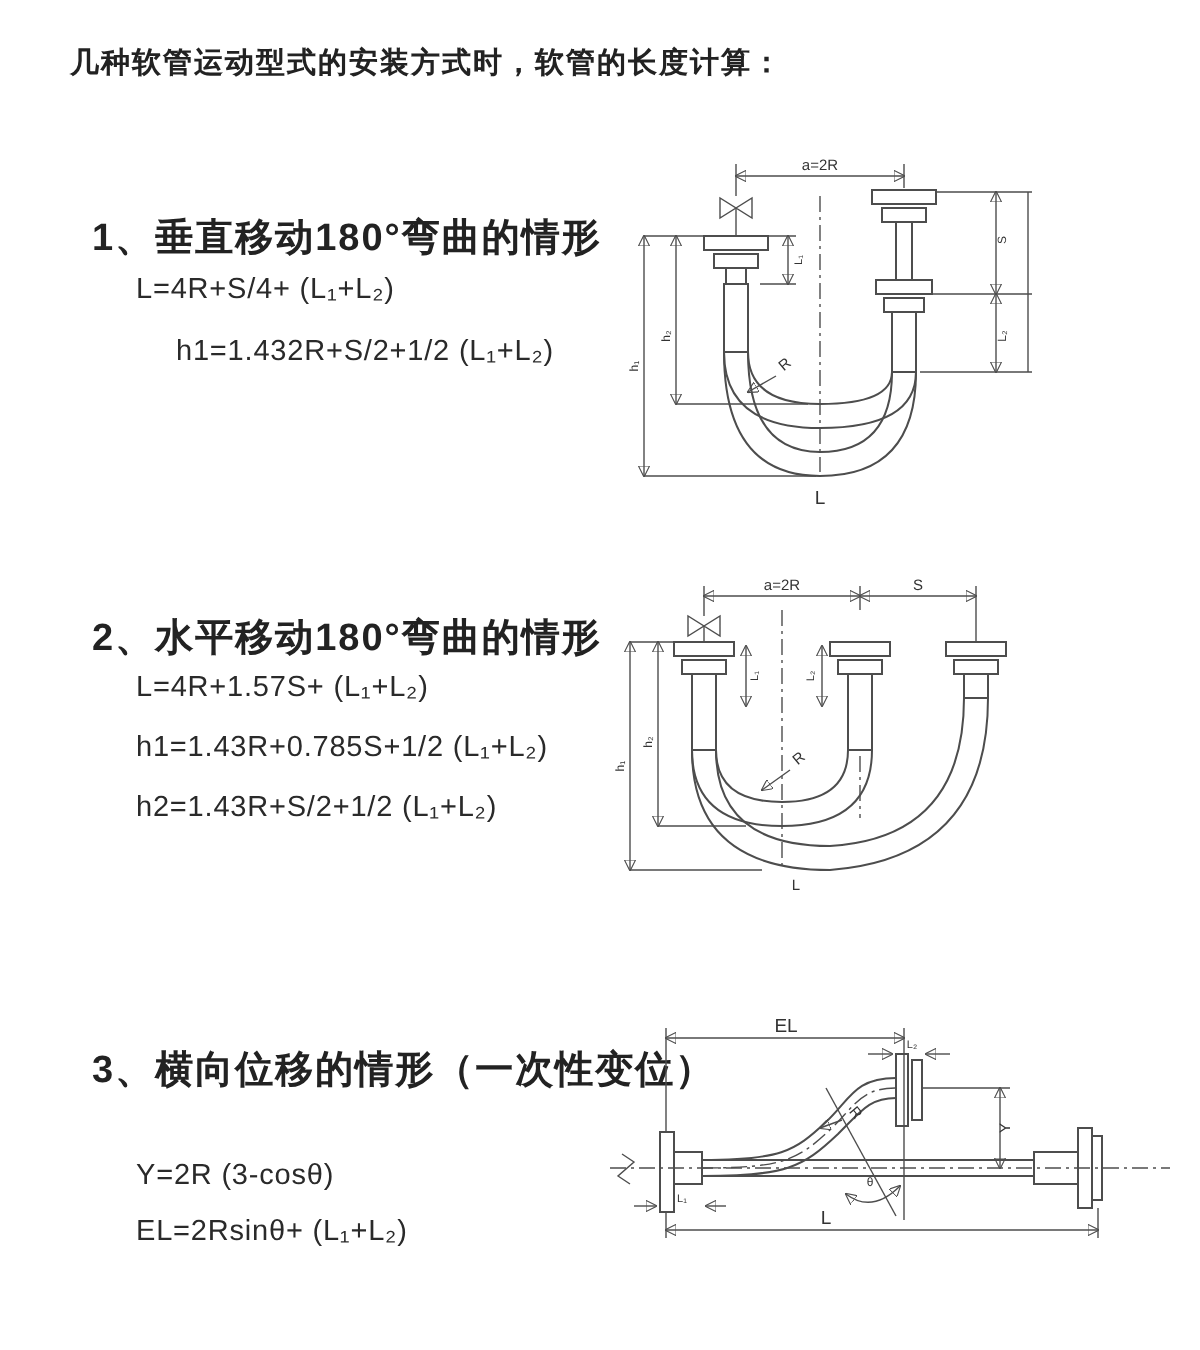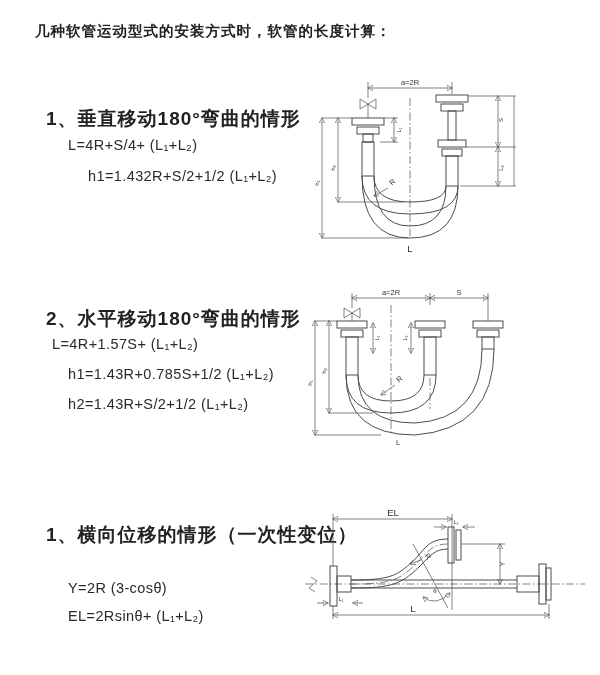--- a/index.html
+++ b/index.html
@@ -22,25 +22,25 @@
 
 <div class="page">
 
   <div class="title">几种软管运动型式的安装方式时，软管的长度计算：</div>
 
   <div class="heading" style="left:46px;top:106px;">1、垂直移动180°弯曲的情形</div>
   <div class="formula" style="left:68px;top:137px;">L=4R+S/4+ (L₁+L₂)</div>
   <div class="formula" style="left:68px;top:168px;margin-left:20px;">h1=1.432R+S/2+1/2 (L₁+L₂)</div>
 
   <div class="heading" style="left:46px;top:306px;text-align:center;">2、水平移动180°弯曲的情形</div>
-  <div class="formula" style="left:52px;top:336px;">L=4R+1.57S+ (L₁+L₂)</div>
+  <div class="formula" style="left:68px;top:336px;">L=4R+1.57S+ (L₁+L₂)</div>
   <div class="formula" style="left:68px;top:366px;">h1=1.43R+0.785S+1/2 (L₁+L₂)</div>
   <div class="formula" style="left:68px;top:396px;">h2=1.43R+S/2+1/2 (L₁+L₂)</div>
 
-  <div class="heading" style="left:46px;top:522px;">1、横向位移的情形（一次性变位）</div>
+  <div class="heading" style="left:46px;top:522px;">3、横向位移的情形（一次性变位）</div>
   <div class="formula" style="left:68px;top:580px;">Y=2R (3-cosθ)</div>
   <div class="formula" style="left:68px;top:608px;">EL=2Rsinθ+ (L₁+L₂)</div>
 
   <svg class="diag" style="left:308px;top:68px;" width="220" height="195" viewBox="0 0 220 195">
     <defs>
       <marker id="m1" viewBox="0 0 10 10" refX="9" refY="5" markerWidth="8" markerHeight="8" orient="auto-start-reverse">
         <path d="M0,0 L10,5 L0,10 z" fill="#4d4d4d" stroke="none"></path>
       </marker>
       <pattern id="p1" width="4" height="4" patternUnits="userSpaceOnUse">
         <path d="M0,4 L4,0 M0,0 L4,4" stroke="#777" stroke-width="0.6" fill="none"></path>

